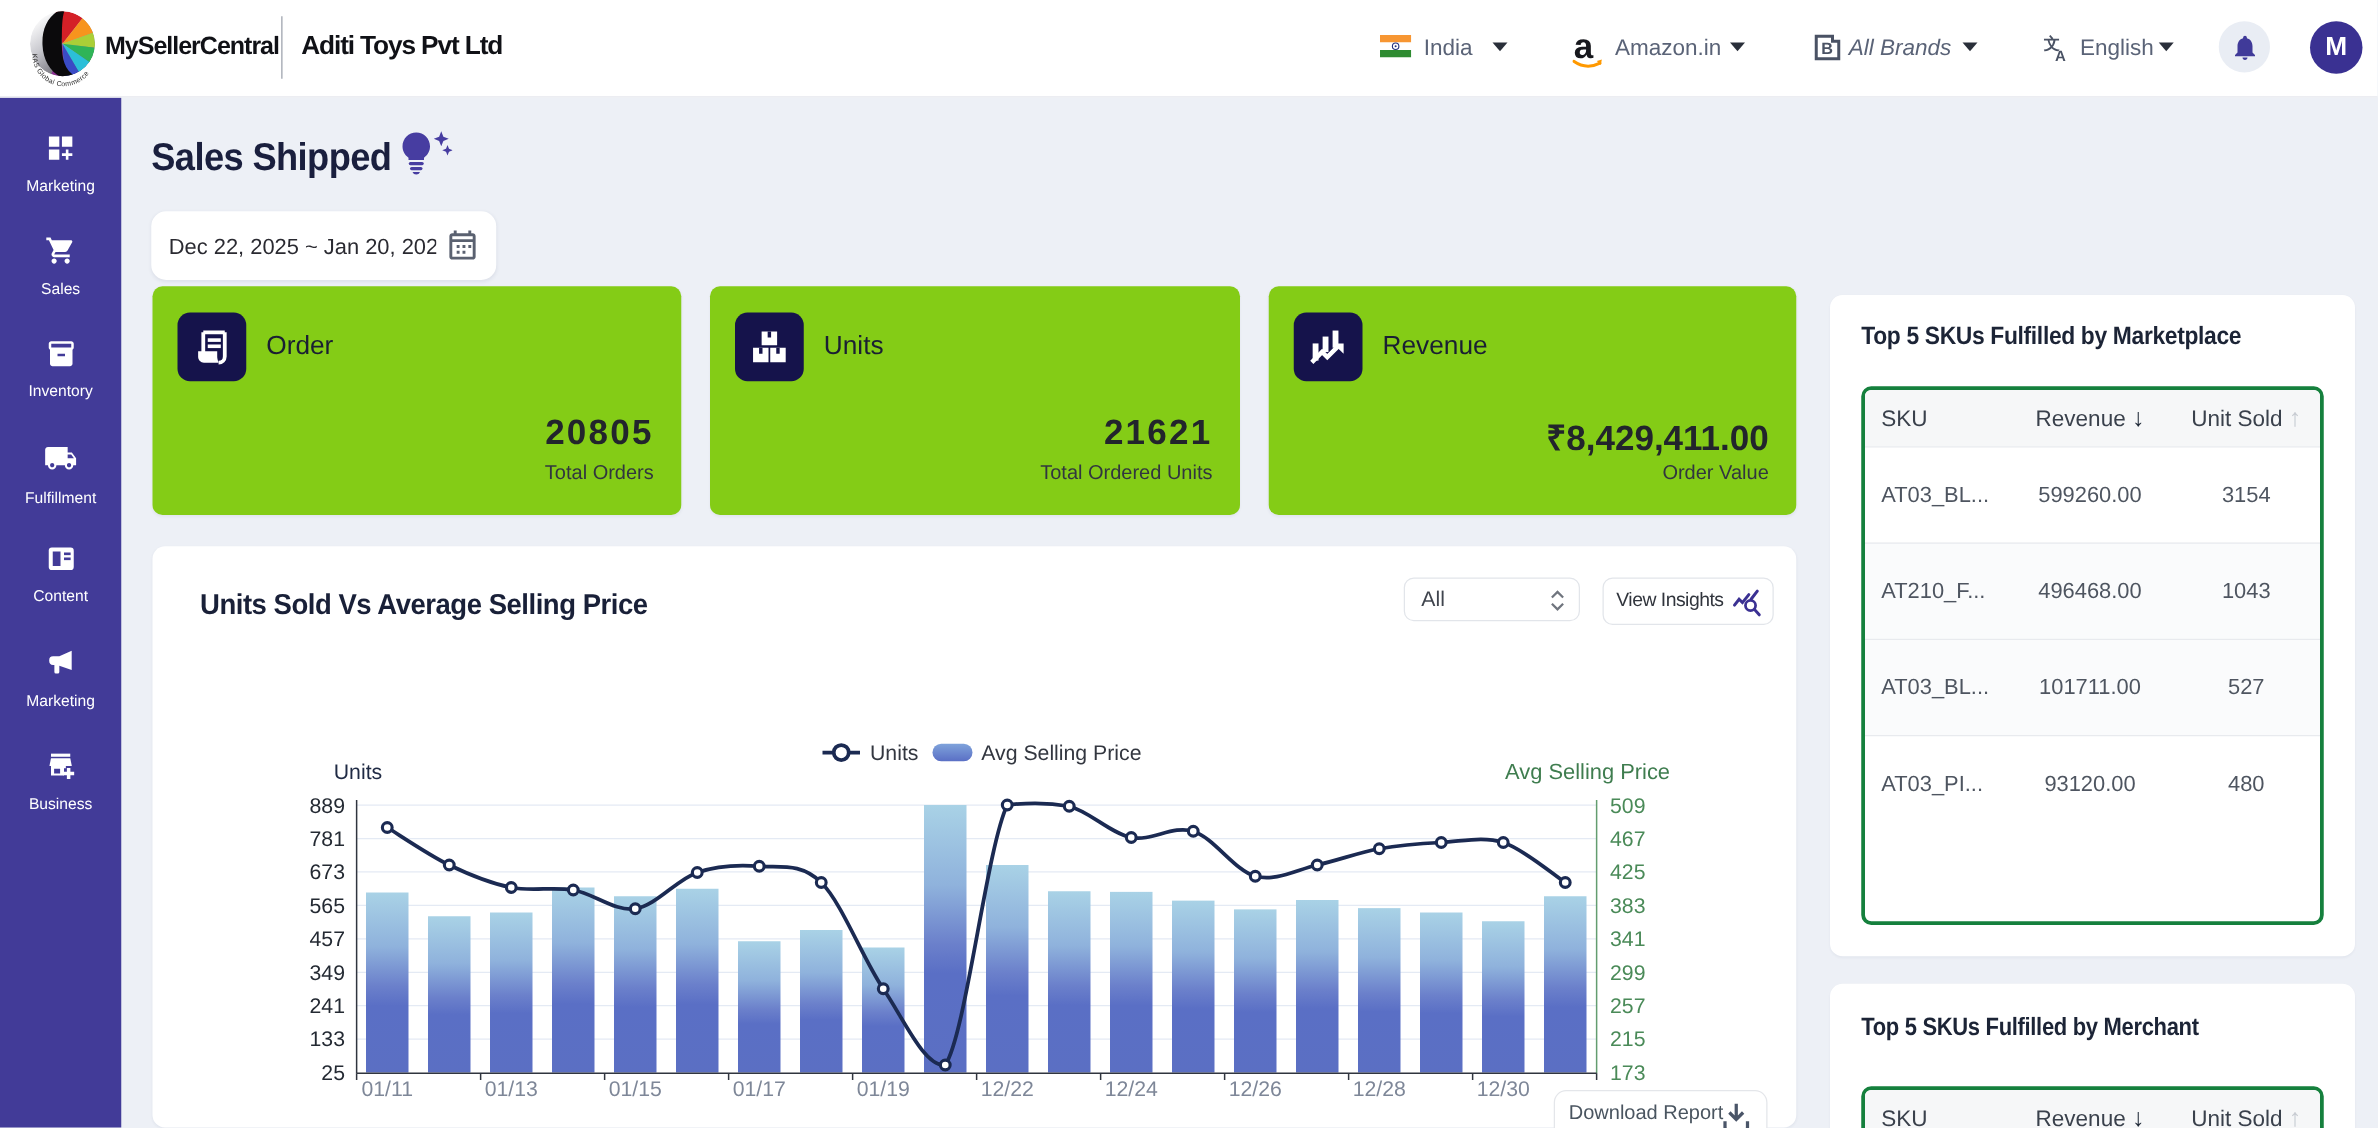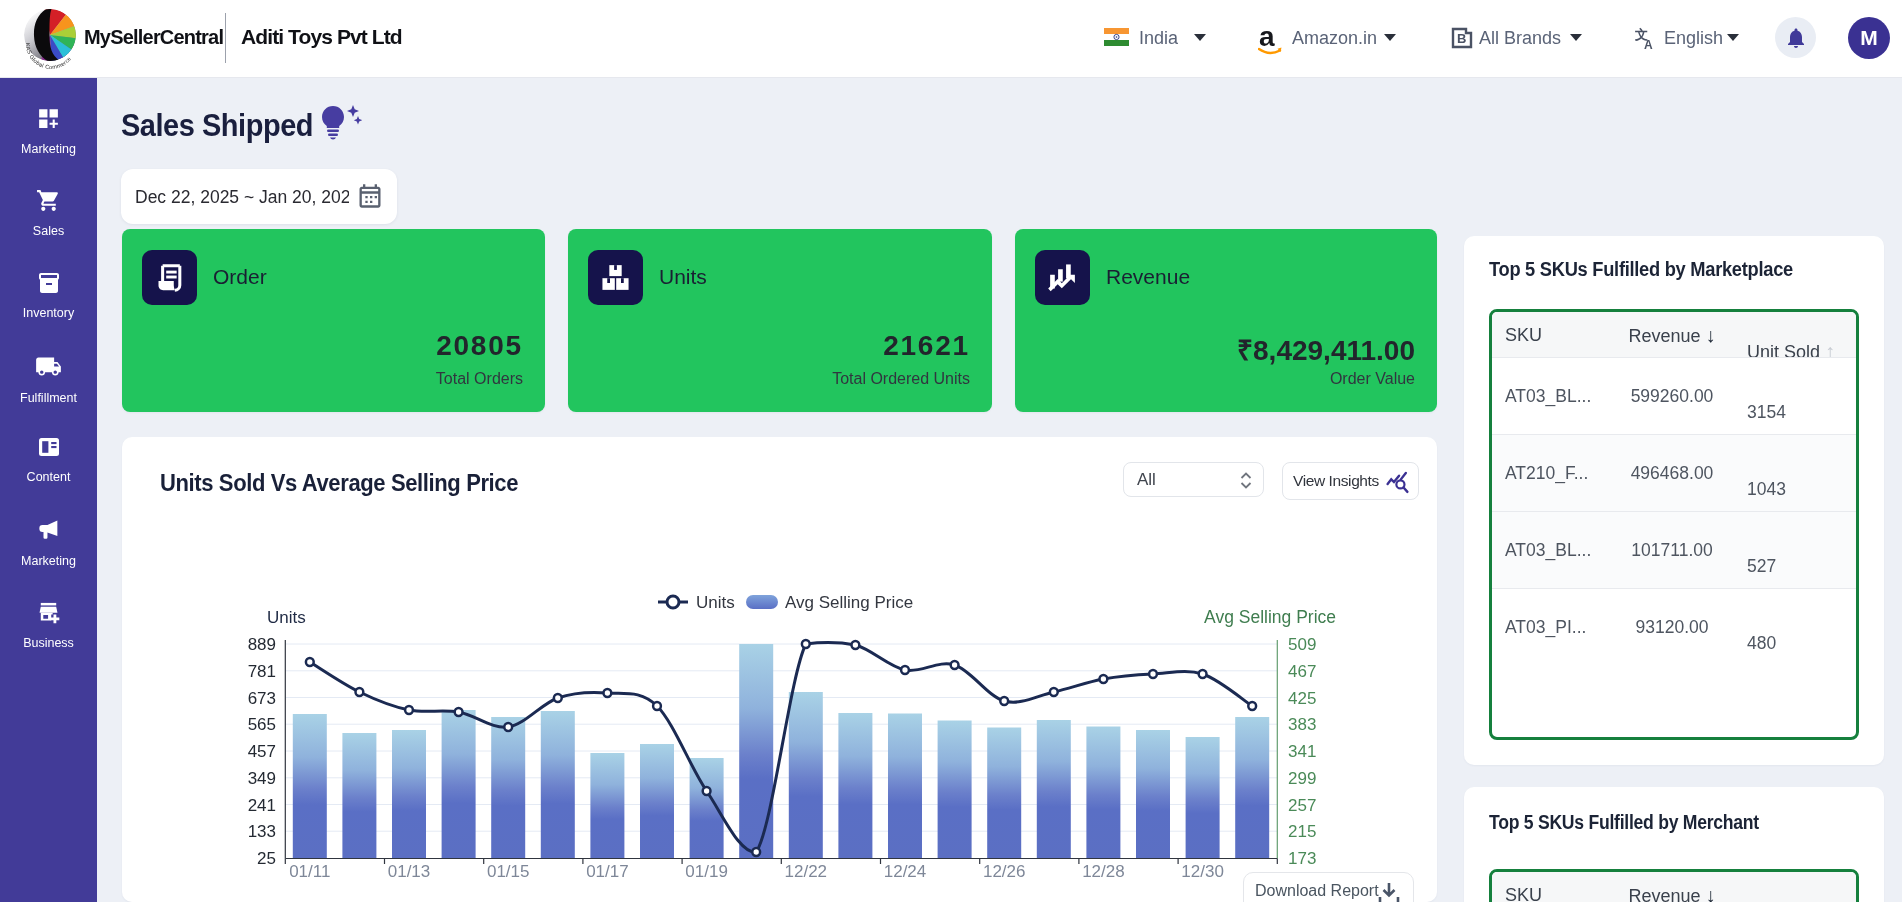--- a/index.html
+++ b/index.html
@@ -16,41 +16,41 @@
 #sidebar { position:absolute; left:0; top:78px; width:97px; height:824px; background:#423B98; z-index:4; }
 .sitem { position:absolute; left:0; width:97px; text-align:center; color:#fff; }
 .sitem svg { display:block; margin:0 auto; }
 .slabel { font-size:12.5px; margin-top:11px; }
 
 #ptitle { position:absolute; left:121px; top:108px; font-size:31px; font-weight:bold; color:#1A1F3E; letter-spacing:-0.5px; transform:scaleX(0.935); transform-origin:left; white-space:nowrap; }
 
 #dpick { position:absolute; left:121px; top:169px; width:276px; height:55px; background:#fff; border-radius:12px; box-shadow:0 1px 3px rgba(40,50,90,0.08); }
 #dpick .dtext { position:absolute; left:14px; top:18px; width:336px; font-size:17.5px; color:#2A2A31; white-space:nowrap; overflow:hidden; clip-path:inset(0 122px 0 0); }
 
-.card { position:absolute; background:#22c55e; border-radius:8px; box-shadow:0 1px 2px rgba(40,50,90,0.05); }
+.card { position:absolute; background:#84cc16; border-radius:8px; box-shadow:0 1px 2px rgba(40,50,90,0.05); }
 .cicon { position:absolute; left:20px; top:21px; width:55px; height:55px; background:#15134B; border-radius:10px; }
 .clabel { position:absolute; left:91px; top:36px; font-size:21px; font-weight:500; color:#1A1F33; }
 .cnum { position:absolute; right:22px; top:101px; font-size:28px; font-weight:bold; color:#22252C; letter-spacing:1.8px; }
 .csub { position:absolute; right:22px; top:141px; font-size:16px; color:#31363F; }
 
 #chartcard { position:absolute; left:122px; top:437px; width:1315px; height:465px; background:#fff; border-radius:10px; box-shadow:0 1px 2px rgba(40,50,90,0.05);padding-left:24px; }
 #ctitle { position:absolute; left:38px; top:33px; font-size:23px; font-weight:bold; color:#192038; letter-spacing:-0.4px; transform:scaleX(0.957); transform-origin:left; white-space:nowrap; }
 #allsel { position:absolute; left:1001px; top:25px; width:141px; height:35px; border:1px solid #E2E5EA; border-radius:8px; background:#fff; font-size:17px; color:#40454E; line-height:33px; padding-left:13px; }
 #vinsights { position:absolute; left:1160px; top:25px; width:137px; height:38px; border:1px solid #E2E5EA; border-radius:8px; background:#fff; font-size:15.5px; letter-spacing:-0.4px; color:#31353D; line-height:36px; padding-left:10px; }
 #dlreport { position:absolute; left:1121px; top:435px; width:171px; height:40px; border:1px solid #E4E6EA; border-radius:10px; background:#fff; font-size:16px; color:#4A5560; line-height:36px; padding-left:11px; }
 
 #rcard1 { position:absolute; left:1464px; top:236px; width:420px; height:529px; background:#fff; border-radius:10px; box-shadow:0 1px 2px rgba(40,50,90,0.05); }
 #rcard2 { position:absolute; left:1464px; top:787px; width:420px; height:160px; background:#fff; border-radius:10px; box-shadow:0 1px 2px rgba(40,50,90,0.05); }
 .rtitle { position:absolute; left:25px; font-size:20px; font-weight:bold; color:#1C2436; letter-spacing:-0.3px; transform-origin:left; white-space:nowrap; }
 .rtable { position:absolute; left:25px; width:370px; border:3px solid #15803d; border-radius:8px; overflow:hidden; background:#fff; }
 .thead { height:45px; background:#F6F7F8; position:relative; font-size:18px; color:#3A414C; }
 .trow { height:77px; position:relative; font-size:17.5px; color:#4E5560; border-top:1px solid #E8EAEE; }
 .c1 { position:absolute; left:13px; top:50%; transform:translateY(-50%); }
 .c2 { position:absolute; left:110px; width:140px; text-align:center; top:50%; transform:translateY(-50%); }
-.c3 { position:absolute; left:255px; width:100px; text-align:left; top:50%; transform:translateY(-50%);margin-top:16px; }
+.c3 { position:absolute; left:255px; width:100px; text-align:center; top:50%; transform:translateY(-50%); }
 .arr { font-size:20px; }
 </style>
 </head>
 <body>
 <div id="header">
   <svg class="abs" style="left:23px; top:5px;" width="58" height="68" viewBox="0 0 58 68">
       <defs>
 <clipPath id="lc">
           <circle cx="27.0" cy="30.0" r="26.0"></circle>
         </clipPath>
@@ -90,21 +90,21 @@
   <svg class="abs" style="left:1258px; top:47px;" width="28" height="10" viewBox="0 0 28 10">
       <path d="M1,2 Q11,9 22,3.5" fill="none" stroke="#F90" stroke-width="2.4" stroke-linecap="round"></path>
       <path d="M23.5,0.5 l-1,4.5 l-3,-3.2 z" fill="#F90"></path>
     </svg>
   <div class="htxt" style="left:1292px;">Amazon.in</div>
   <div class="caret" style="left:1384px;"></div>
   <svg class="abs" style="left:1451px; top:27px;" width="22" height="22" viewBox="0 0 22 22">
     <path d="M2,2 h13 v4 h5 v14 h-18 z M2,2" fill="none" stroke="#4A5264" stroke-width="2.4"></path>
     <text x="6" y="16" font-size="13" font-weight="bold" fill="#4A5264">B</text>
   </svg>
-  <div class="htxt" style="left:1479px;">All Brands</div>
+  <div class="htxt" style="left:1479px;font-style:italic;">All Brands</div>
   <div class="caret" style="left:1570px;"></div>
   <svg class="abs" style="left:1635px; top:27px;" width="24" height="24" viewBox="0 0 24 24">
     <text x="0" y="12" font-size="13" fill="#4A5264" font-weight="bold">文</text>
     <text x="9" y="22" font-size="12" fill="#4A5264" font-weight="bold">A</text>
   </svg>
   <div class="htxt" style="left:1664px;">English</div>
   <div class="caret" style="left:1727px;"></div>
   <div class="abs" style="left:1775px; top:17px; width:41px; height:41px; border-radius:50%; background:#E9EDF4;"></div>
   <svg class="abs" style="left:1784px; top:25px;" width="24" height="26" viewBox="0 0 24 24">
       <path d="M12 22c1.1 0 2-.9 2-2h-4c0 1.1.9 2 2 2zm6-6v-5c0-3.07-1.63-5.64-4.5-6.32V4c0-.83-.67-1.5-1.5-1.5s-1.5.67-1.5 1.5v.68C7.64 5.36 6 7.92 6 11v5l-2 2v1h16v-1l-2-2z" fill="#403A99"></path>

